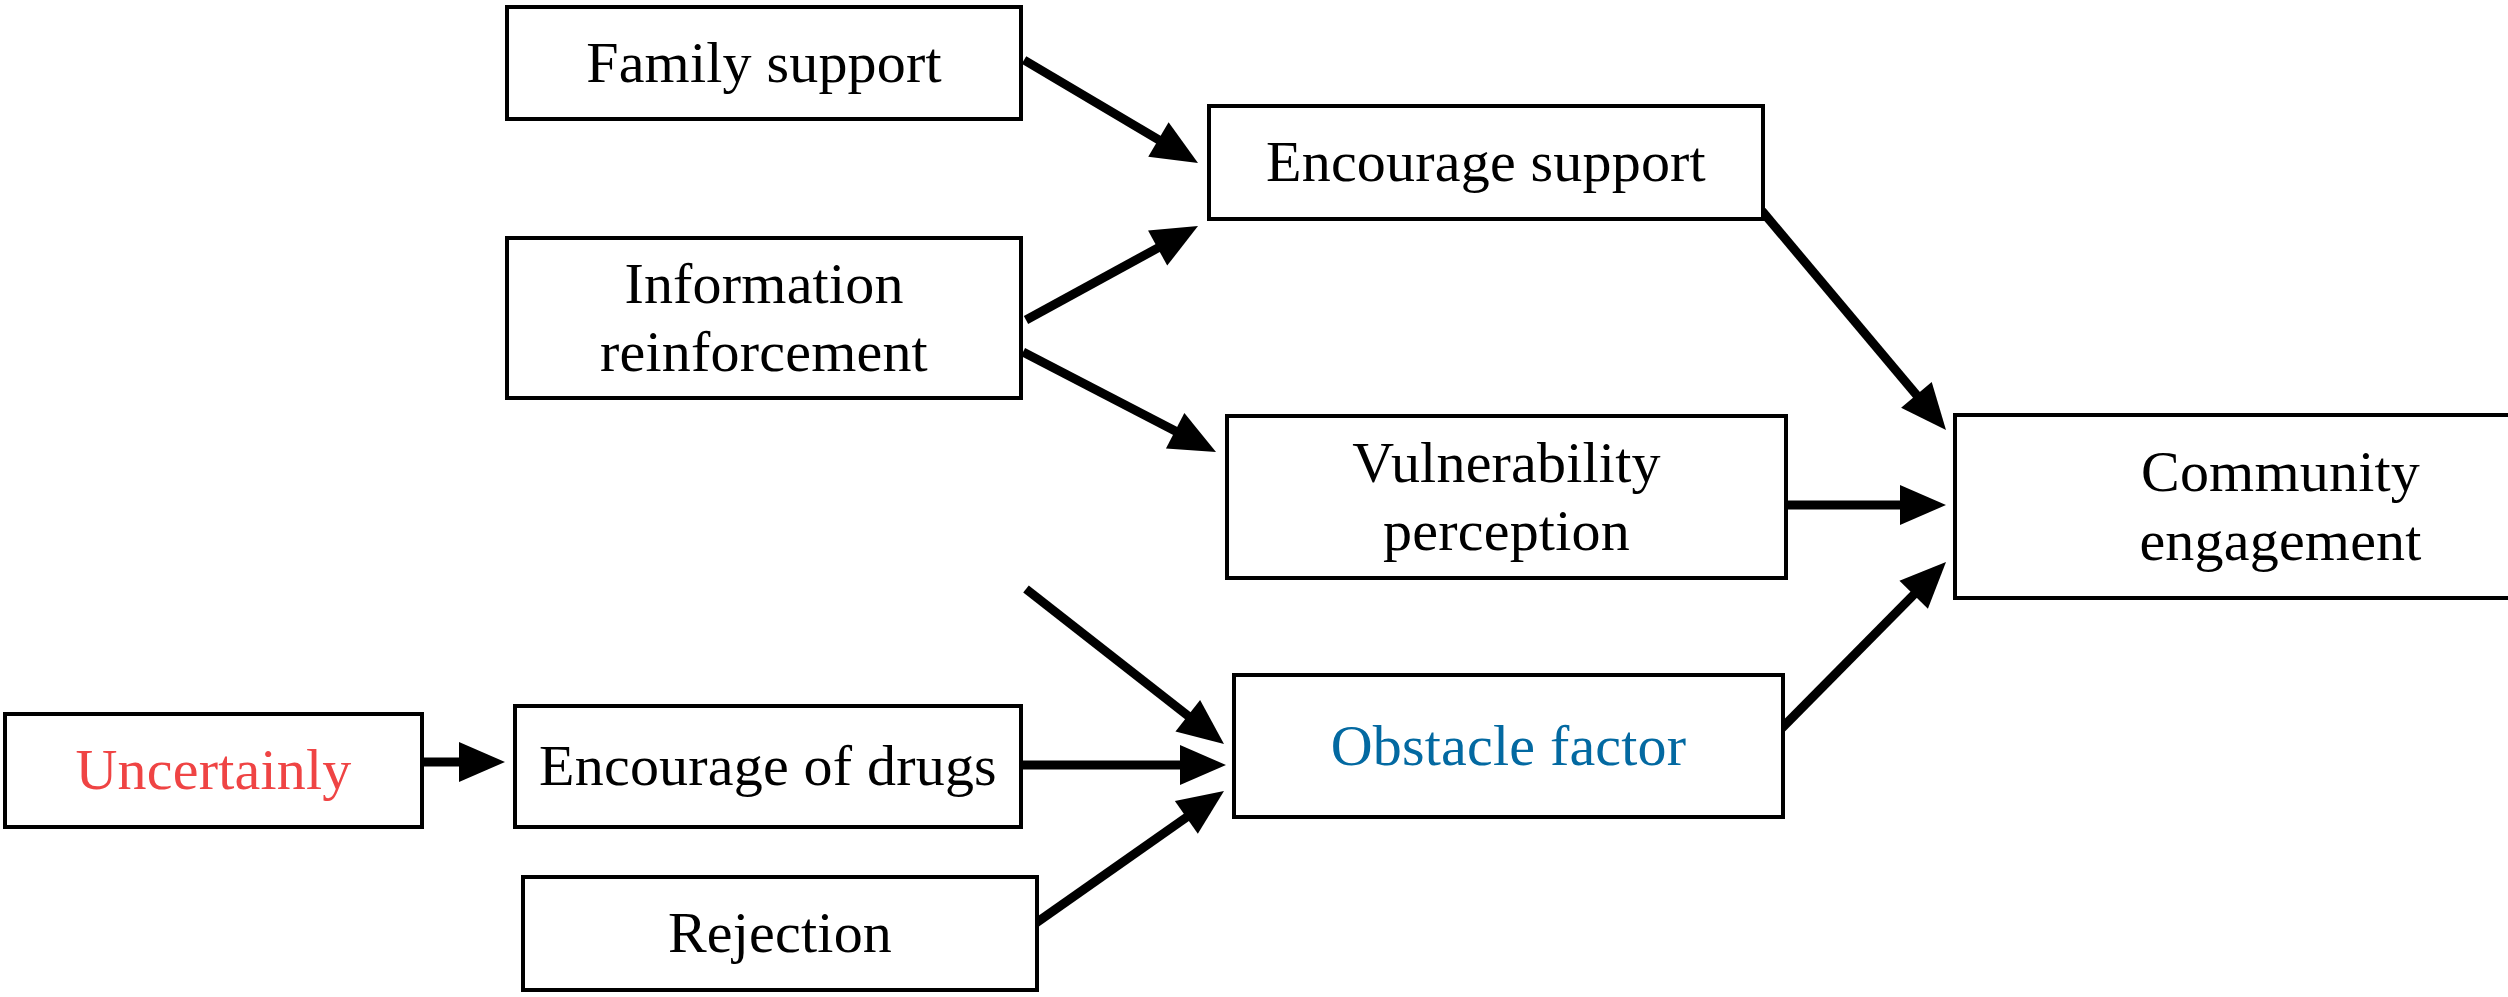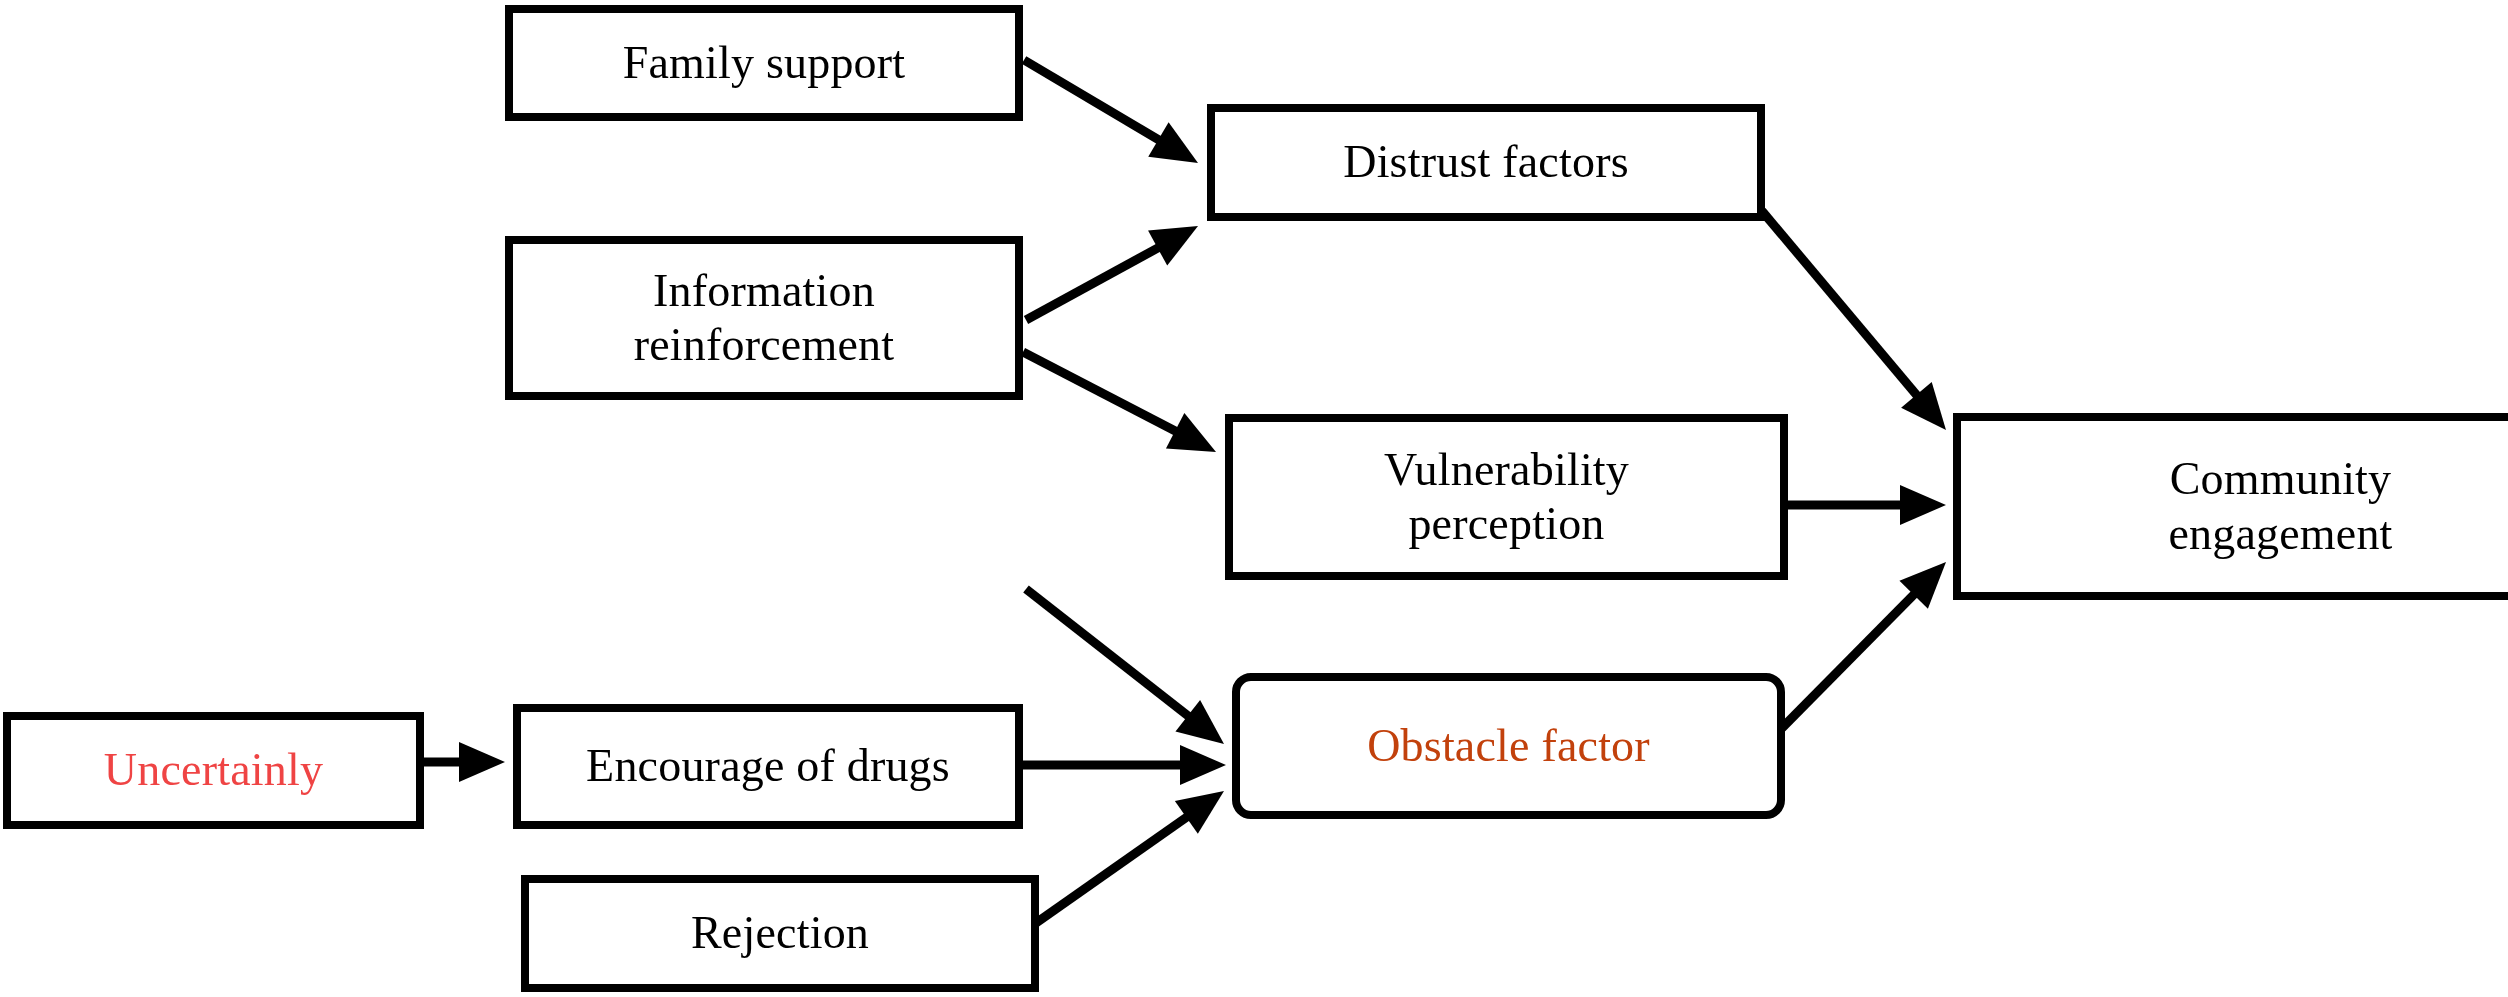--- a/index.html
+++ b/index.html
@@ -23,27 +23,27 @@
     left: 0;
     top: 0;
     width: 2508px;
     height: 997px;
     pointer-events: none;
   }
   .node {
     position: absolute;
     box-sizing: border-box;
     background: #ffffff;
-    border: 8px solid #737373;
+    border: 4px solid #737373;
     display: flex;
     align-items: center;
     justify-content: center;
     text-align: center;
     color: #000000;
-    font-size: 46px;
+    font-size: 58px;
     line-height: 1.18;
     letter-spacing: 0.2px;
     z-index: 2;
   }
   .node .node-label {
     display: block;
     white-space: pre-line;
     padding: 0 8px;
   }
 </style>
@@ -111,29 +111,29 @@
 
   <div class="node" style="left: 513px; top: 704px; width: 510px; height: 125px; border-color: rgb(0, 0, 0); color: rgb(0, 0, 0);">
     <span class="node-label">Encourage of drugs</span>
   </div>
 
   <div class="node" style="left: 505px; top: 875px; width: 518px; height: 117px; border-color: rgb(0, 0, 0); color: rgb(0, 0, 0); margin-left: 16px;">
     <span class="node-label">Rejection</span>
   </div>
 
   <div class="node" style="left: 1207px; top: 104px; width: 558px; height: 117px; border-color: rgb(0, 0, 0); color: rgb(0, 0, 0);">
-    <span class="node-label">Distrust factors</span>
+    <span class="node-label">Encourage support</span>
   </div>
 
   <div class="node" style="left: 1225px; top: 414px; width: 563px; height: 166px; border-color: rgb(0, 0, 0); color: rgb(0, 0, 0);">
     <span class="node-label">Vulnerability
 perception</span>
   </div>
 
-  <div class="node" style="left: 1232px; top: 673px; width: 553px; height: 146px; border-color: rgb(0, 0, 0); color: #c2410c; border-radius: 19px;">
+  <div class="node" style="left: 1232px; top: 673px; width: 553px; height: 146px; border-color: rgb(0, 0, 0); color: #0369a1;">
     <span class="node-label">Obstacle factor</span>
   </div>
 
   <div class="node" style="left: 1953px; top: 413px; width: 655px; height: 187px; border-color: rgb(0, 0, 0); color: rgb(0, 0, 0);">
     <span class="node-label">Community
 engagement</span>
   </div>
 
 </div>
 

